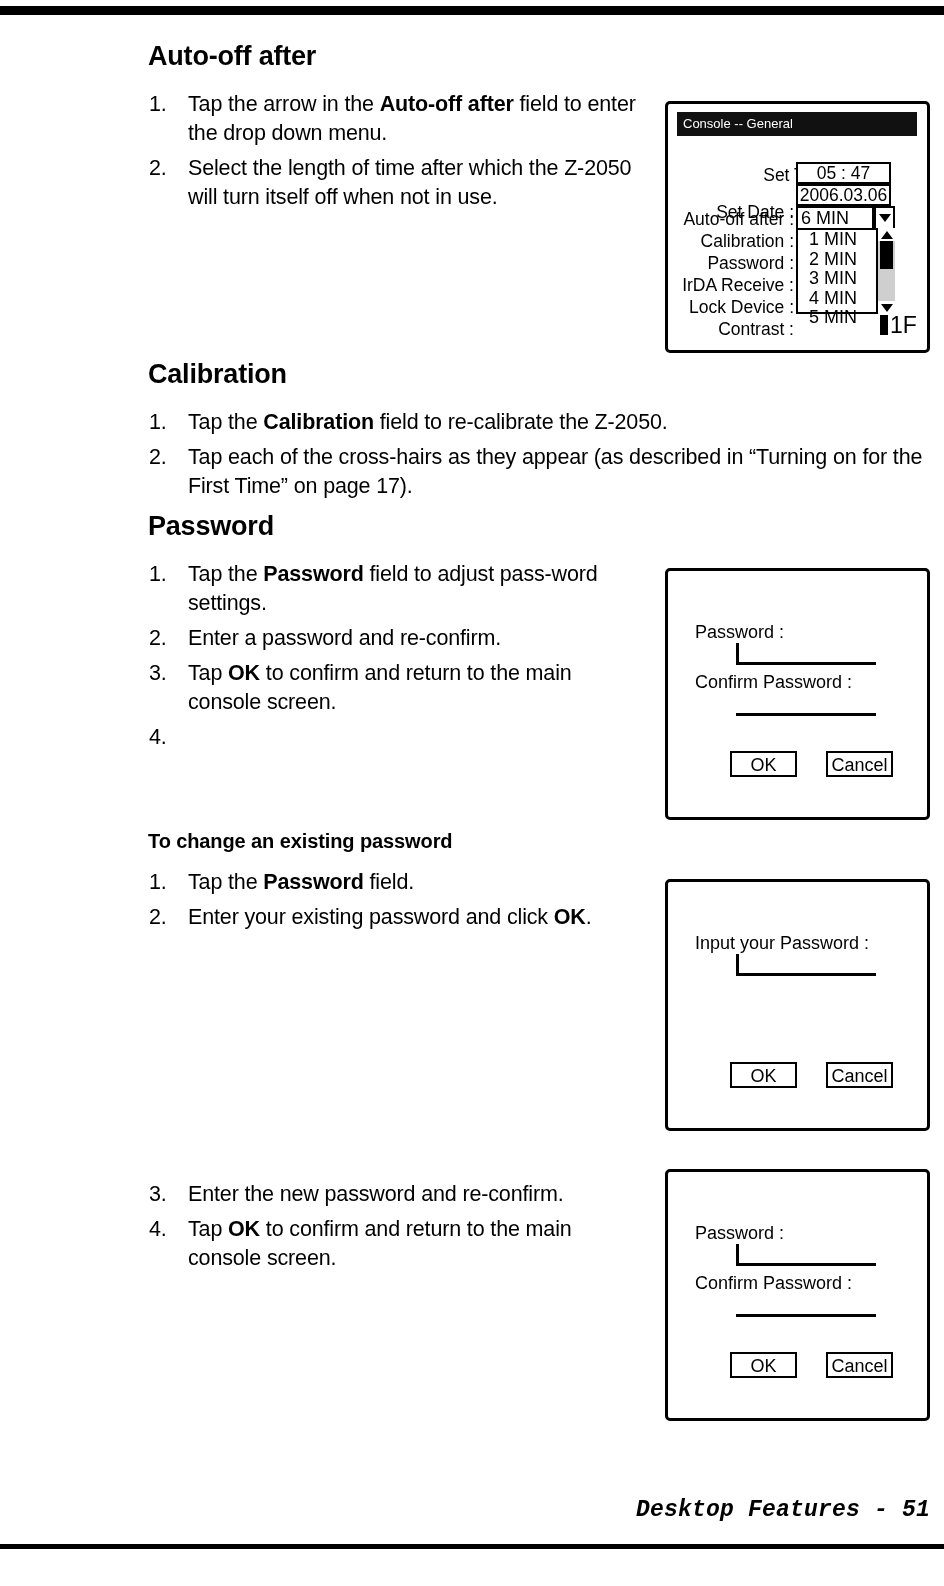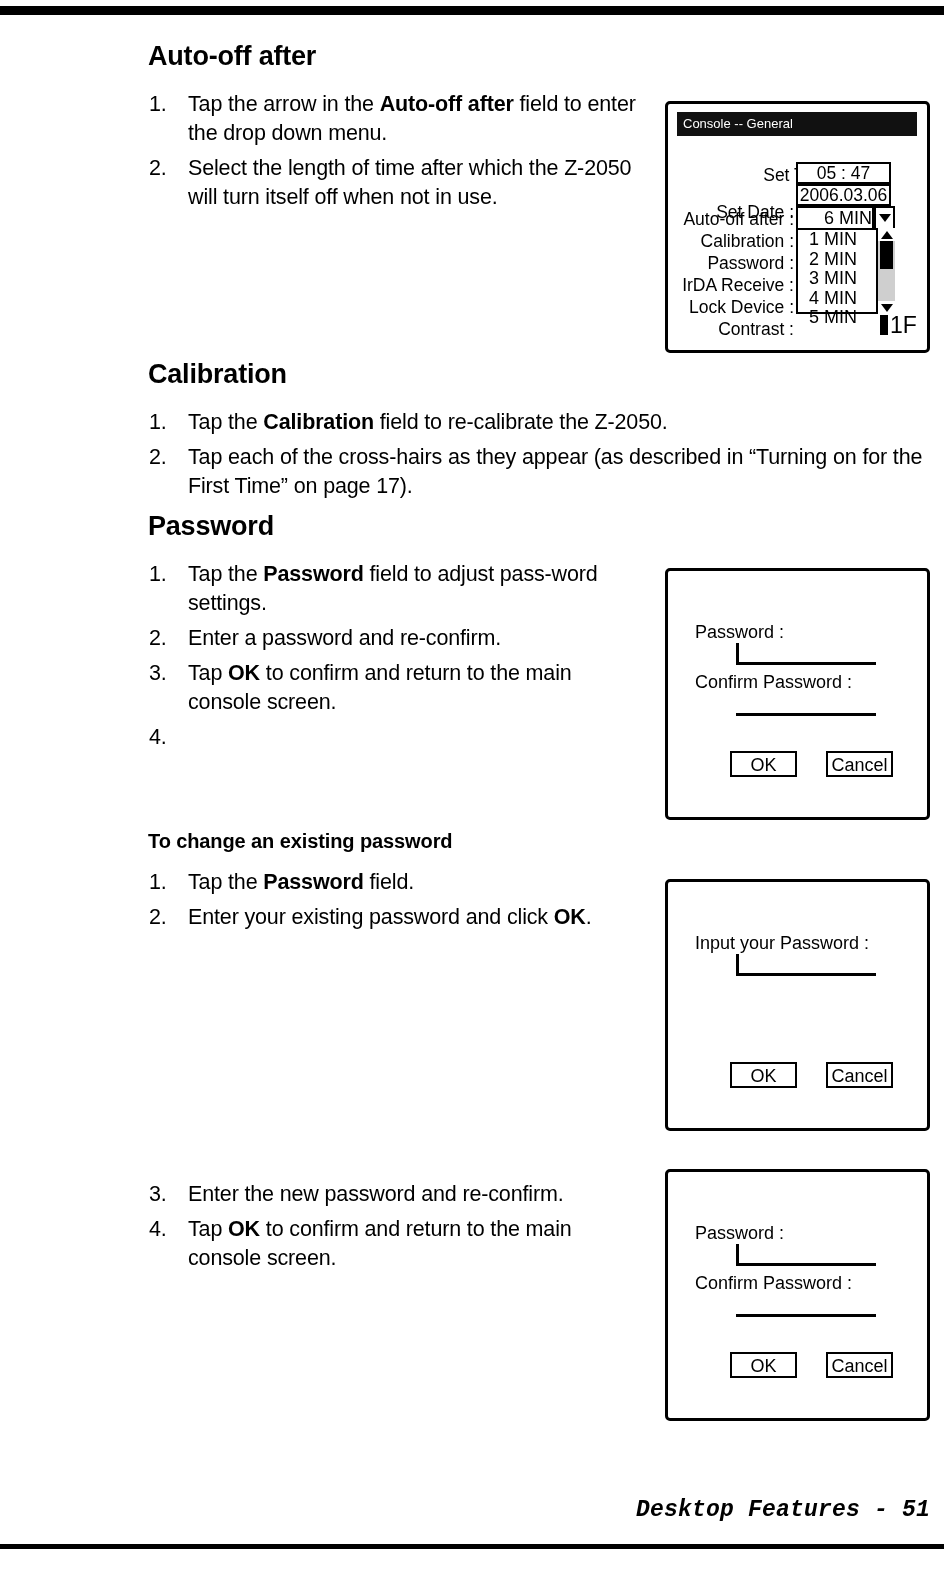--- a/index.html
+++ b/index.html
@@ -132,21 +132,20 @@
     z-index: 7;
     display: flex;
     align-items: center;
   }
   .dd-sel .val {
     font-size: 18px;
     line-height: 20px;
     padding-left: 3px;
     flex: 1;
     white-space: nowrap;
-    text-align: right;
   }
   .arrow-btn {
     border: 2px solid #000;
     background: #fff;
     width: 21px;
     height: 19px;
     display: flex;
     align-items: center;
     justify-content: center;
     font-size: 11px;

